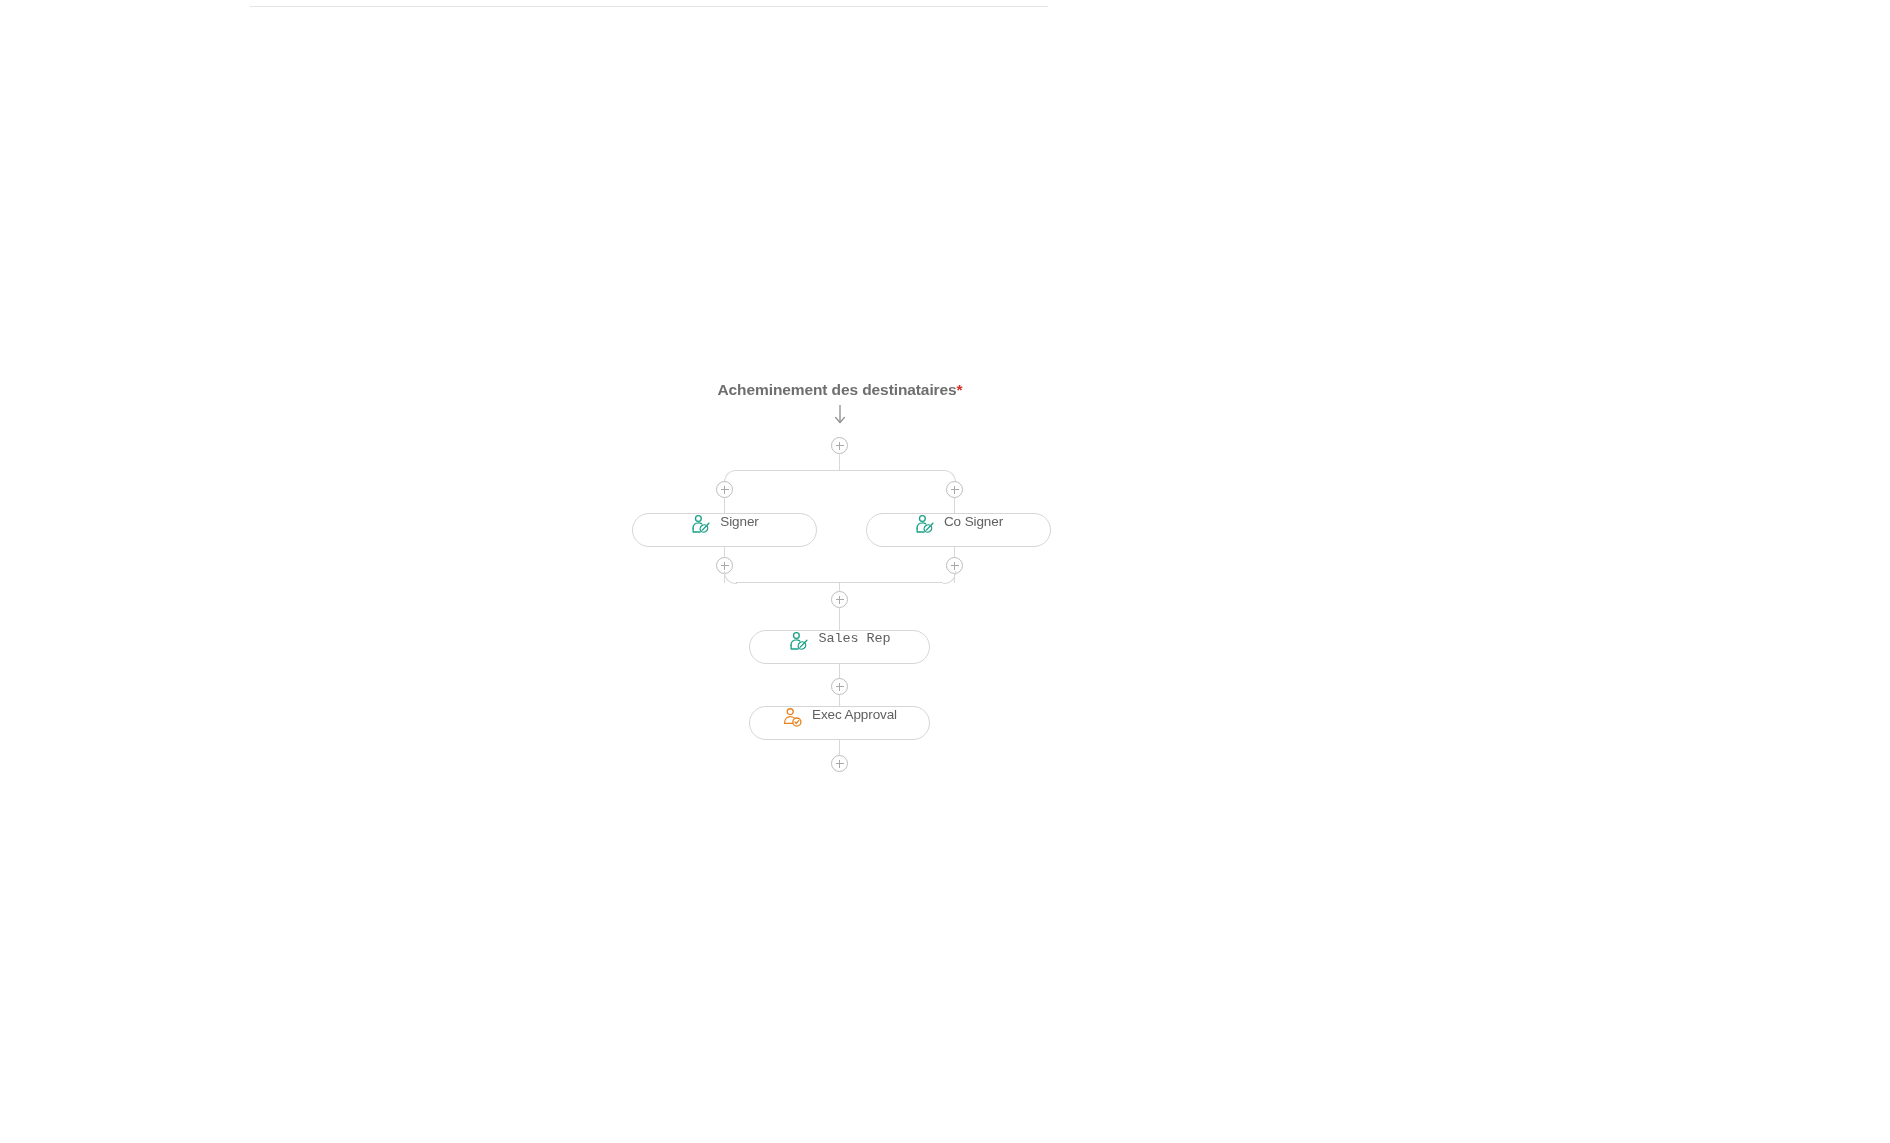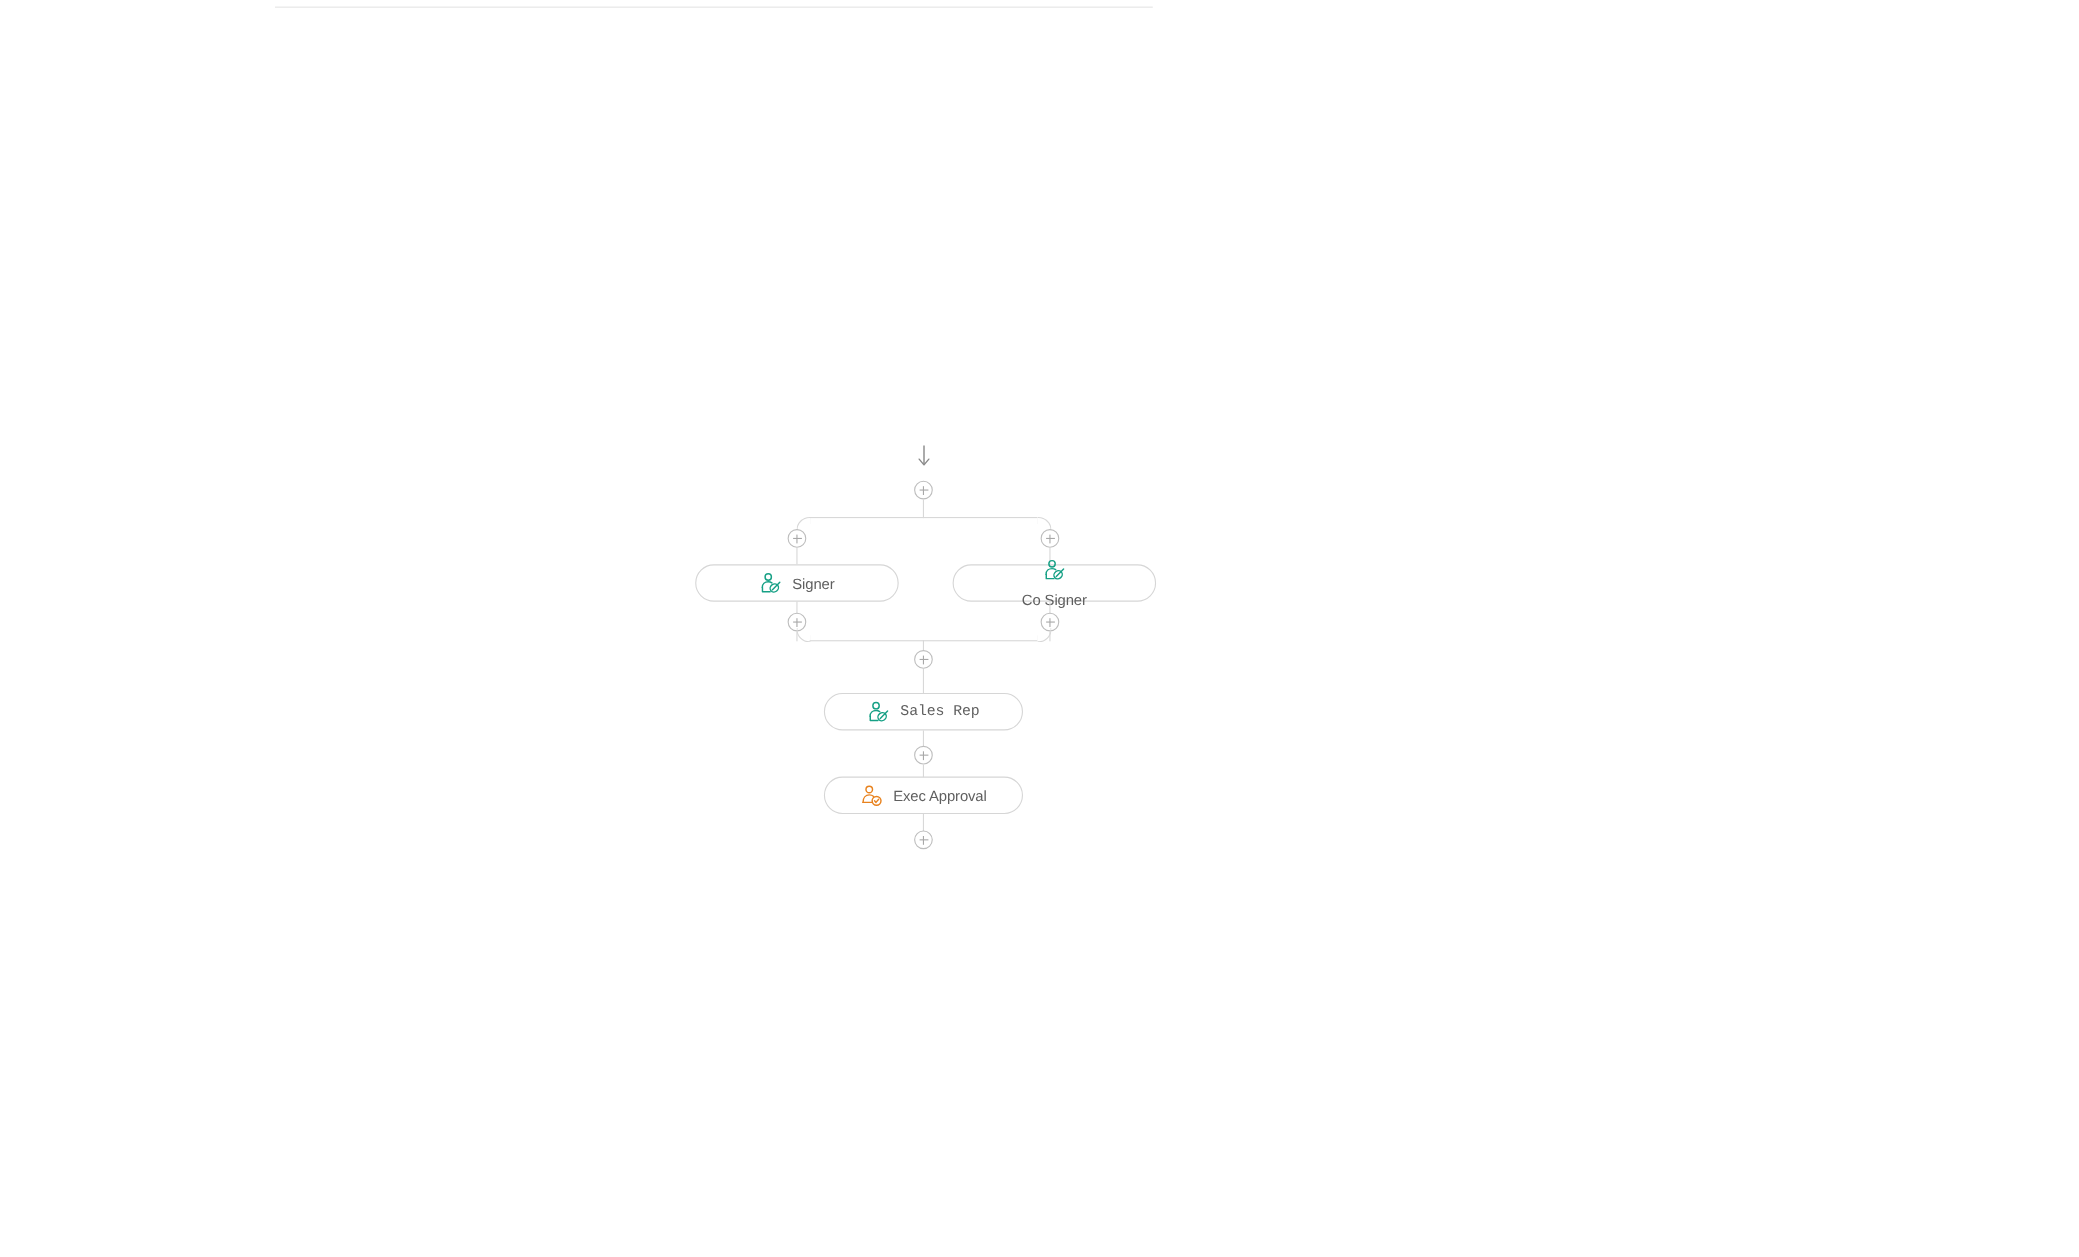--- a/index.html
+++ b/index.html
@@ -118,21 +118,20 @@
 
   
   .node {
     position: absolute;
     height: 34px;
     border: 1px solid #d6d6d6;
     border-radius: 17px;
     background: #ffffff;
     box-sizing: border-box;
     display: flex;
-    align-items: center;
     justify-content: center;
     gap: 9px;
     padding: 0 14px;
   }
   .node-icon {
     width: 21px;
     height: 21px;
     flex: 0 0 21px;
     display: block;
   }
@@ -145,20 +144,23 @@
 </style>
 </head>
 <body>
 
 <div id="root">
 
   <div class="top-divider"></div>
 
   <div class="flow">
 
+    <div class="flow-title">
+      <span>Acheminement des destinataires</span><span class="req">*</span>
+    </div>
 
     <svg class="down-arrow" style="left:831px; top:404px;" viewBox="0 0 18 22">
       <path d="M9 1 L9 18" stroke="#8a8a8a" stroke-width="1.3" fill="none"></path>
       <path d="M4.6 13.4 L9 18.6 L13.4 13.4" stroke="#8a8a8a" stroke-width="1.3" fill="none" stroke-linecap="round" stroke-linejoin="round"></path>
     </svg>
 
     <div class="plus-btn" style="left:831px; top:437px;"></div>
 
     <div class="vline" style="left:839px; top:454px; height:17px;"></div>
 
@@ -179,21 +181,21 @@
       <svg class="node-icon" viewBox="0 0 24 24">
         <circle cx="9.6" cy="5.2" r="3.3" fill="none" stroke="#16a085" stroke-width="1.5"></circle>
         <path d="M3.4 16.2 C3.4 12.4 6.2 10.2 9.6 10.2 C11.1 10.2 12.4 10.6 13.4 11.3" fill="none" stroke="#16a085" stroke-width="1.5" stroke-linecap="round"></path>
         <path d="M3.6 16.2 L3.6 20.6 L11.6 20.6" fill="none" stroke="#16a085" stroke-width="1.5" stroke-linecap="round" stroke-linejoin="round"></path>
         <ellipse cx="15.9" cy="16.6" rx="4.5" ry="4.0" fill="none" stroke="#16a085" stroke-width="1.5" transform="rotate(-38 15.9 16.6)"></ellipse>
         <path d="M21.6 10.6 L14.0 18.4" fill="none" stroke="#16a085" stroke-width="1.5" stroke-linecap="round"></path>
       </svg>
       <span class="node-label">Signer</span>
     </div>
 
-    <div class="node" style="left:866px; top:513px; width:185px;flex-direction:column;">
+    <div class="node" style="left:866px; top:513px; width:185px;">
       <svg class="node-icon" viewBox="0 0 24 24">
         <circle cx="9.6" cy="5.2" r="3.3" fill="none" stroke="#16a085" stroke-width="1.5"></circle>
         <path d="M3.4 16.2 C3.4 12.4 6.2 10.2 9.6 10.2 C11.1 10.2 12.4 10.6 13.4 11.3" fill="none" stroke="#16a085" stroke-width="1.5" stroke-linecap="round"></path>
         <path d="M3.6 16.2 L3.6 20.6 L11.6 20.6" fill="none" stroke="#16a085" stroke-width="1.5" stroke-linecap="round" stroke-linejoin="round"></path>
         <ellipse cx="15.9" cy="16.6" rx="4.5" ry="4.0" fill="none" stroke="#16a085" stroke-width="1.5" transform="rotate(-38 15.9 16.6)"></ellipse>
         <path d="M21.6 10.6 L14.0 18.4" fill="none" stroke="#16a085" stroke-width="1.5" stroke-linecap="round"></path>
       </svg>
       <span class="node-label">Co Signer</span>
     </div>
 

